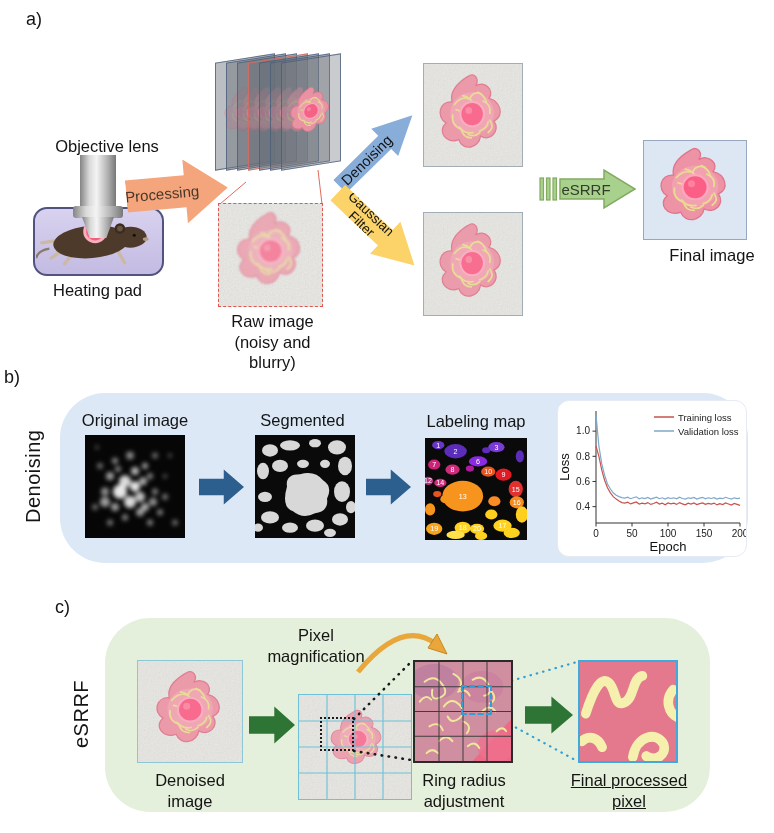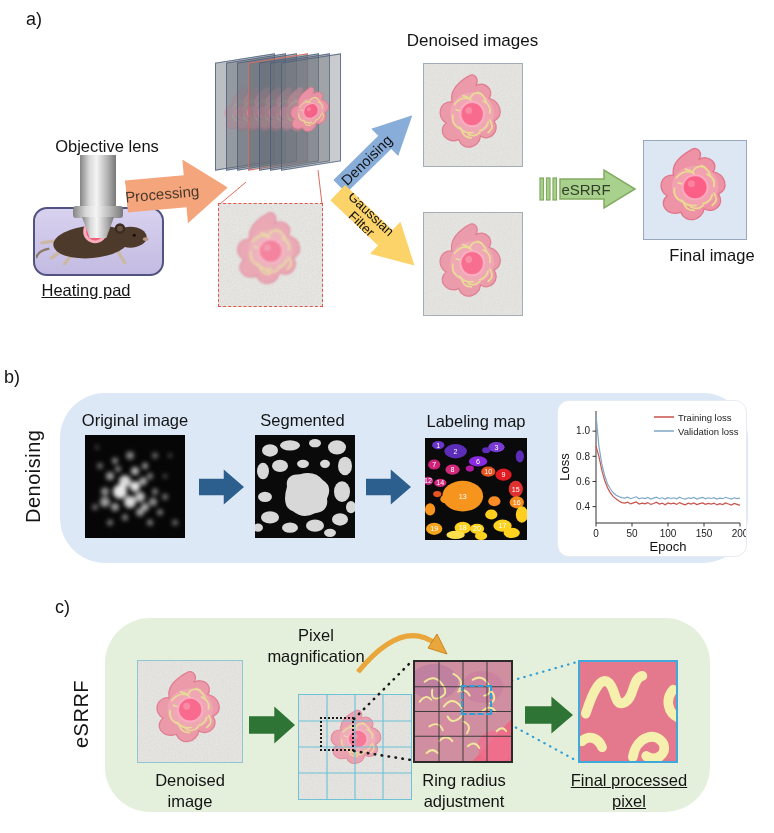--- a/index.html
+++ b/index.html
@@ -130,49 +130,52 @@
     <circle cx="88" cy="19" r="5.5" fill="#3a2c20"></circle>
       <circle cx="88" cy="19" r="3" fill="#6b5542"></circle>
     <circle cx="103" cy="26" r="1.6" fill="#140d08"></circle>
     <ellipse cx="115" cy="30" rx="3" ry="2" fill="#b59a85"></ellipse>
     <circle cx="62" cy="22" r="11" fill="#f2607e" stroke="#f9aebc" stroke-width="3"></circle>
     <path d="M56,18 q6,-3 11,1" stroke="#d94a66" stroke-width="1.5" fill="none"></path>
   </svg>
   <div class="abs lens" style="left:80px;top:155px;width:36px;height:53px;"></div>
   <div class="abs lens" style="left:73px;top:206px;width:50px;height:12px;border-radius:3px;"></div>
   <div class="abs lens" style="left:82px;top:217px;width:32px;height:21px;clip-path:polygon(0 0,100% 0,76% 100%,24% 100%);"></div>
-  <div class="abs cap" style="left:30px;top:280px;width:112px;text-align:center;text-decoration:underline;">Heating pad</div>
+  <div class="abs cap" style="left:30px;top:280px;width:112px;text-align:right;">Heating pad</div>
 
   <div class="barr arrow-big" style="left:126px;top:160px;width:102px;height:64px;background:#f4a57c;transform:rotate(-5deg);">
     <span class="arrtext" style="font-size:15px;color:#47372a;padding-right:30px;">Processing</span>
   </div>
 
   <svg class="abs" style="left:0;top:0;" width="774" height="400">
     <line x1="246" y1="182" x2="220" y2="204" stroke="#e06a5f" stroke-width="1"></line>
     <line x1="318" y1="170" x2="322" y2="204" stroke="#e06a5f" stroke-width="1"></line>
   </svg>
   <div class="frame" style="left:218px;top:203px;width:105px;height:104px;border:1.5px dashed #e0574f;background:#e3e2de;">
     <svg viewBox="0 0 100 100" preserveAspectRatio="none">
       <rect width="100" height="100" fill="#e0dfdb"></rect>
       <rect width="100" height="100" filter="url(#grain)" opacity="0.55"></rect>
       <use href="#cell" x="9" y="5" width="84" height="84" filter="url(#blurCell)" opacity="0.72"></use>
     </svg>
   </div>
+  <div class="abs cap" style="left:210px;top:311px;width:125px;">
+    <div>Raw image</div>
+    <div>(noisy and blurry)</div>
+  </div>
 
   <div class="barr arrow-diag" style="left:325px;top:131px;width:102px;height:40px;background:#88add9;transform:rotate(-44.5deg);">
     <span class="arrtext" style="font-size:14.5px;padding-right:26px;">Denoising</span>
   </div>
   <div class="barr arrow-diag" style="left:323px;top:206px;width:106px;height:46px;background:#fbd369;transform:rotate(43.5deg);">
     <span class="arrtext" style="font-size:13.5px;line-height:1.05;padding-right:28px;">
       <span style="display:block">Gaussian</span>
       <span style="display:block">Filter</span>
     </span>
   </div>
 
-  <div class="abs ttl" style="left:405px;top:31px;width:135px;">Denoised images</div>
   <div class="frame" style="left:423px;top:63px;width:100px;height:104px;border:1px solid #a3adb8;">
     <svg viewBox="0 0 100 100" preserveAspectRatio="none">
       <rect width="100" height="100" fill="#e0dfdb"></rect>
       <rect width="100" height="100" filter="url(#grain)" opacity="0.45"></rect>
       <use href="#cell" x="7" y="7" width="86" height="86" opacity="0.9"></use>
     </svg>
   </div>
   <div class="frame" style="left:423px;top:212px;width:100px;height:104px;border:1px solid #a3adb8;">
     <svg viewBox="0 0 100 100" preserveAspectRatio="none">
       <rect width="100" height="100" fill="#e0dfdb"></rect>

